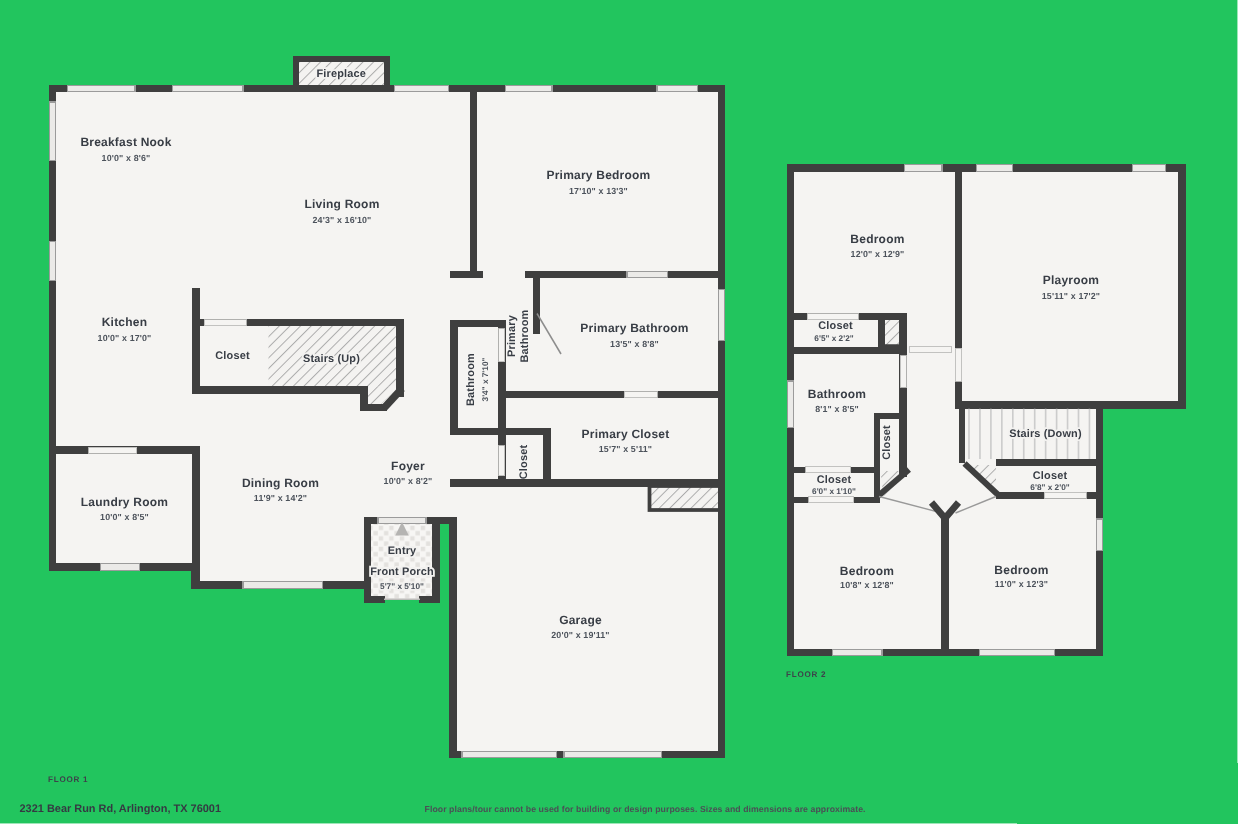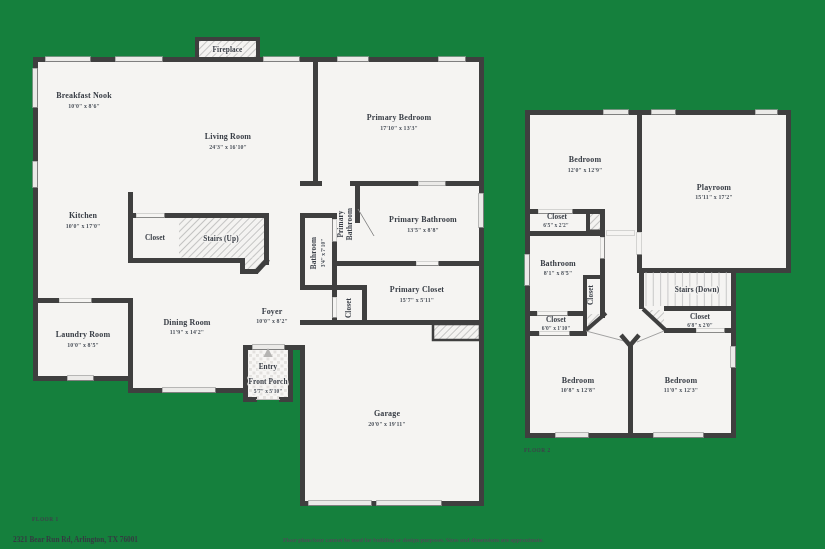--- a/index.html
+++ b/index.html
@@ -1,17 +1,17 @@
 <!DOCTYPE html>
 <html><head>
 <meta charset="utf-8">
 <style>
   html,body{margin:0;padding:0;background:#ffffff;}
-  #stage{position:relative;width:825px;height:549px;background:#15803d;overflow:hidden;
-         font-family:Liberation Serif, serif;}
+  #stage{position:relative;width:825px;height:549px;background:#22c55e;overflow:hidden;
+         font-family:Liberation Sans, sans-serif;}
   svg{position:absolute;left:0;top:0;}
   text{fill:#383d45;}
   .rn{font-weight:700;font-size:8px;letter-spacing:.15px;}
   .rn-sm{font-weight:700;font-size:7.3px;letter-spacing:.1px;}
   .rd{font-weight:700;font-size:5.9px;fill:#4c525b;letter-spacing:.1px;}
   .rd-sm{font-weight:700;font-size:5.5px;fill:#4c525b;}
   .halo{stroke:#f3f2f0;stroke-width:2.4px;paint-order:stroke;}
   .floorlbl{font-weight:700;font-size:5.4px;letter-spacing:.5px;fill:#3d424a;}
   .addr{font-weight:700;font-size:7.3px;fill:#353a42;}
   .disc{font-weight:700;font-size:5.8px;fill:#4b4f55;letter-spacing:.05px;}

